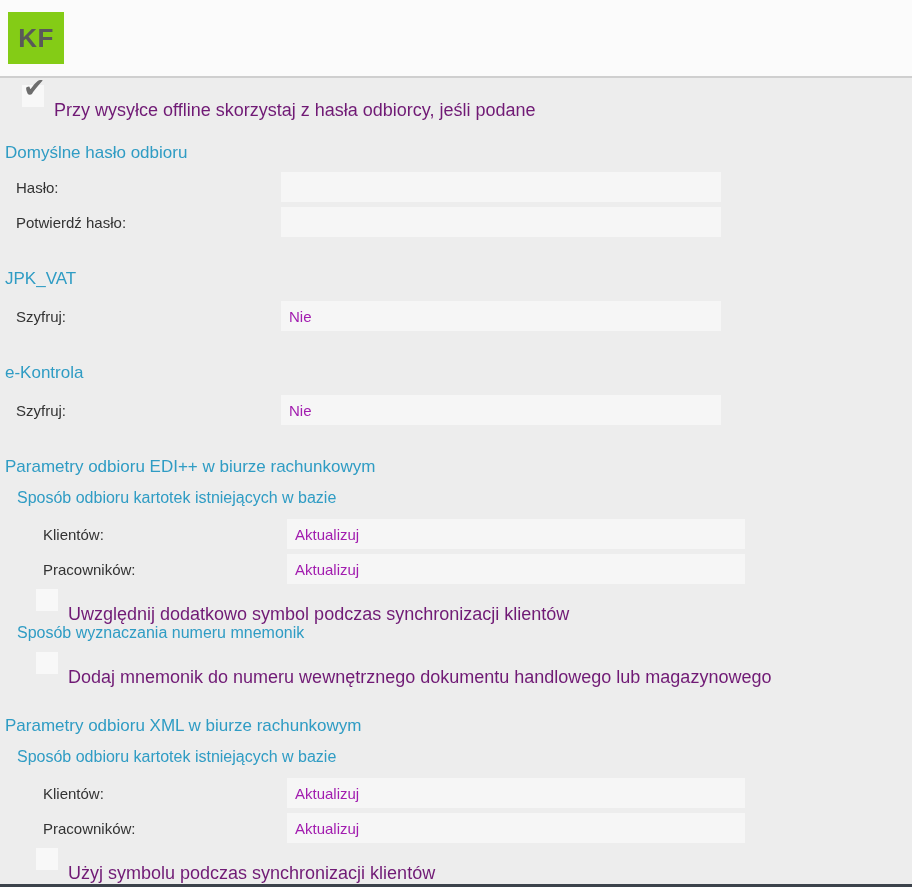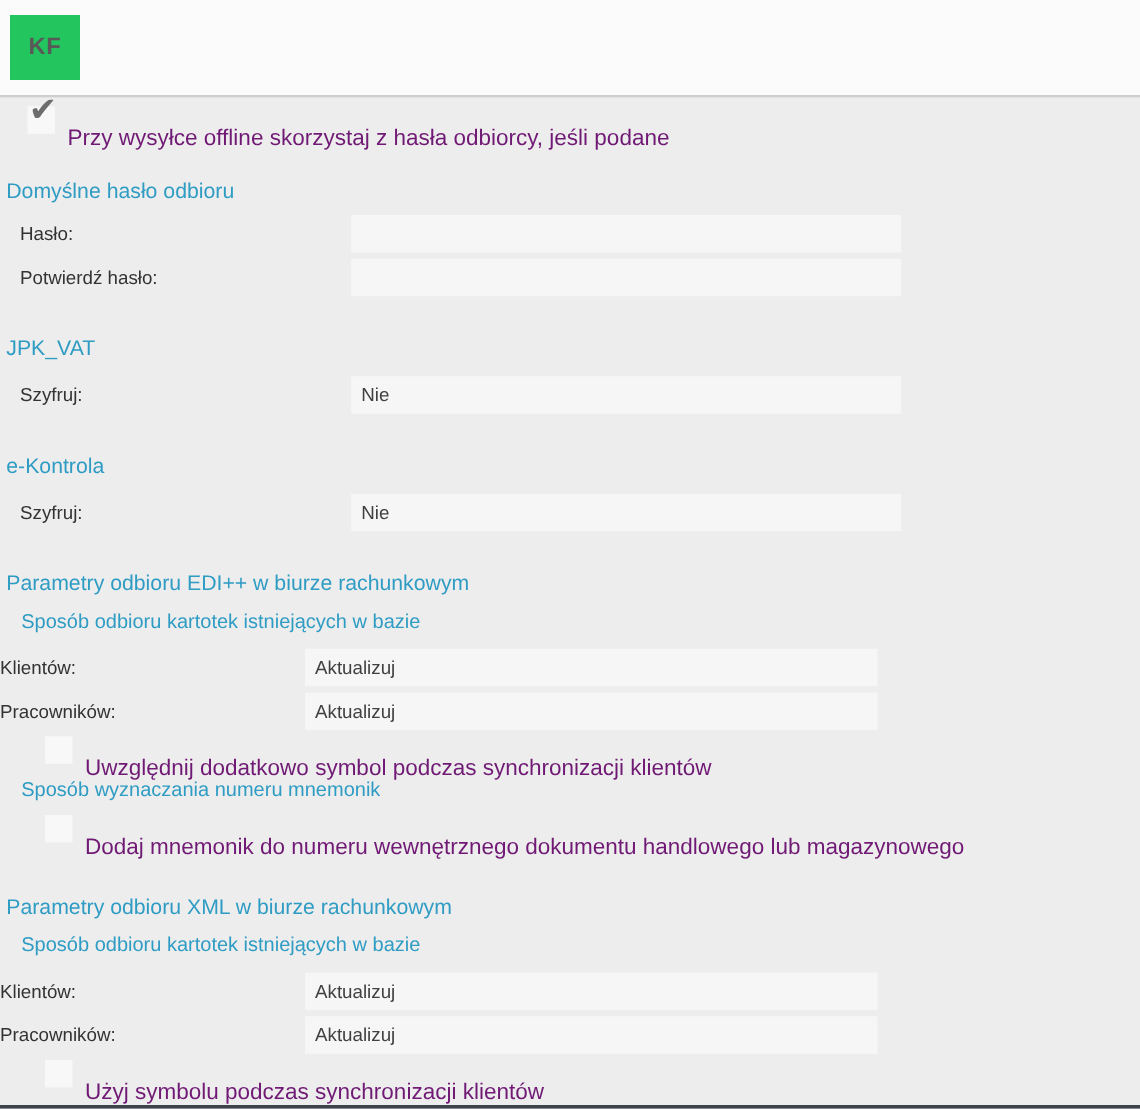--- a/index.html
+++ b/index.html
@@ -12,47 +12,47 @@
     color:#383838;
   }
   
   .header {
     height:78px; background:#fbfbfb;
     border-bottom:2px solid #cfcfcf;
     display:flex; align-items:center;
     padding-left:8px;
   }
   .badge {
-    width:56px; height:52px; background:#22c55e;
+    width:56px; height:52px; background:#84cc16;
     display:flex; align-items:center; justify-content:center;
-    font-size:19px; font-weight:700; color:#595959;
+    font-size:26px; font-weight:700; color:#595959;
     letter-spacing:0.5px;
   }
   .title {
     margin-left:24px; font-size:26px; font-weight:400; color:#8c8c8c;
   }
   
   .h-section {
     color:#2f9cc4; font-size:17px; line-height:20px;
     margin-left:5px; font-weight:400;
   }
   .h-sub {
     color:#2f9cc4; font-size:16px; line-height:20px;
     margin-left:17px; font-weight:400;
   }
   .row { display:flex; align-items:center; height:30px; }
   .row .lbl { font-size:15px; color:#333; }
   .row.lvl1 { padding-left:16px; }
   .row.lvl1 .lbl { width:265px; }
-  .row.lvl2 { }
+  .row.lvl2 { padding-left:43px; }
   .row.lvl2 .lbl { width:244px; }
   .field {
     height:30px; background:#f6f6f6; border:none; outline:none;
     display:flex; align-items:center; padding-left:8px;
-    font-size:15px; color:#404040; font-family:inherit;
+    font-size:15px; color:#a21caf; font-family:inherit;
   }
   input.field { width:440px; }
   .combo { width:458px; }
   .combo.narrow { width:440px; }
   .check-row { display:flex; align-items:center; height:22px; }
   .check-row .box {
     width:22px; height:22px; background:#f8f8f8;
     position:relative; flex:none; overflow:visible;
   }
   .check-row .box .mark {

